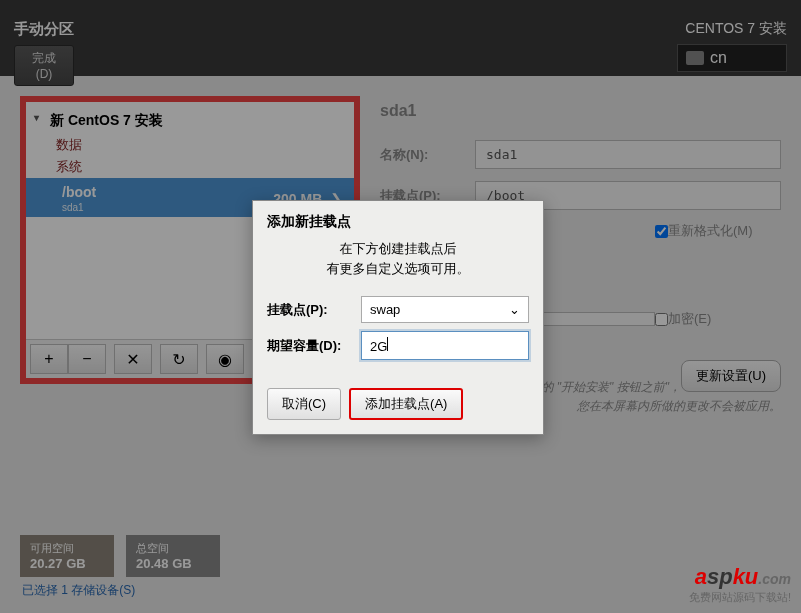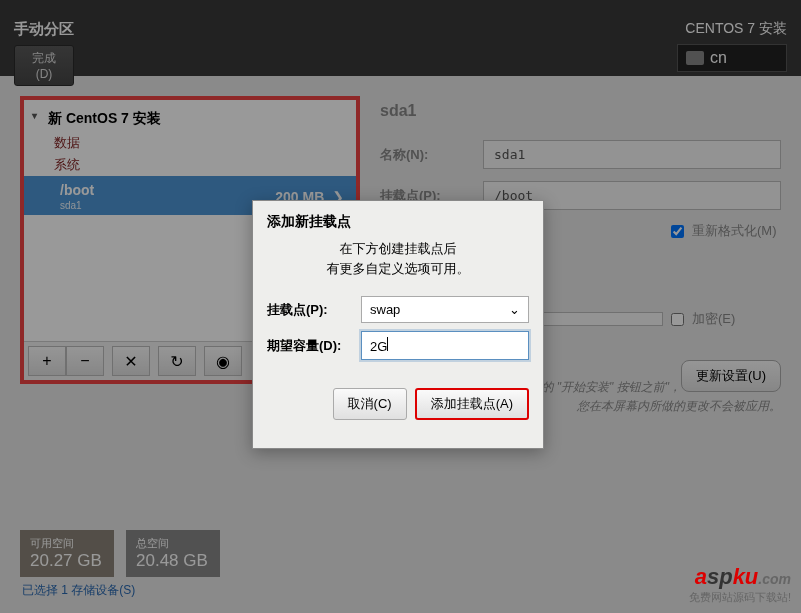--- a/index.html
+++ b/index.html
@@ -10,61 +10,61 @@
     .header { background: #3a3a3a; height: 76px; color: #fff; display: flex; justify-content: space-between; padding: 20px 14px; position: relative; z-index: 1; }
     .header-left { display: flex; flex-direction: column; gap: 6px; }
     .header-title { font-size: 15px; font-weight: bold; }
     .done-btn { background: linear-gradient(#5a5a5a,#464646); border: 1px solid #2a2a2a; color: #ddd; padding: 4px 10px; font-size: 12px; border-radius: 3px; width: 60px; cursor: pointer; }
     .header-right { text-align: right; }
     .header-right-title { font-size: 14px; margin-bottom: 6px; }
     .lang-box { background: #222; border: 1px solid #555; padding: 4px 8px; display: flex; align-items: center; gap: 6px; width: 110px; }
     .kb-icon { width: 18px; height: 14px; background: #888; border-radius: 2px; display: inline-block; }
     
     .content { display: flex; padding: 20px; gap: 20px; position: relative; z-index: 1; }
-    .left-panel { width: 340px; background: #fff; border: 4px solid #ef4444; height: 288px; position: relative; }
+    .left-panel { width: 340px; background: #fff; border: 6px solid #ef4444; height: 288px; position: relative; }
     .install-title { padding: 10px 12px 4px 24px; font-weight: bold; font-size: 14px; position: relative; }
     .install-title::before { content: "▾"; position: absolute; left: 8px; color: #555; font-size: 10px; }
     .cat-label { padding: 2px 12px 2px 30px; color: #7f1d1d; font-size: 13px; }
     .partition-item { background: #4d95d4; color: #fff; padding: 6px 12px 4px 36px; position: relative; display: flex; justify-content: space-between; align-items: center; }
     .part-name { font-weight: bold; font-size: 14px; }
     .part-sub { font-size: 10px; opacity: 0.9; margin-top: 2px; }
     .part-size { font-weight: bold; font-size: 14px; margin-right: 8px; }
     .part-arrow { color: #fff; font-size: 14px; }
     
     .toolbar { position: absolute; bottom: 0; left: 0; right: 0; background: #f0f0f0; border-top: 1px solid #ccc; display: flex; padding: 4px; gap: 0; }
     .tool-btn { width: 38px; height: 30px; border: 1px solid #bbb; background: linear-gradient(#fafafa,#e0e0e0); display: flex; align-items: center; justify-content: center; font-size: 16px; cursor: pointer; }
     .tool-sep { width: 8px; }
     
     .right-panel { flex: 1; padding-top: 6px; color: #888; }
     .device-title { font-size: 16px; font-weight: bold; margin-bottom: 20px; }
-    .form-row { display: flex; align-items: center; margin-bottom: 12px; gap: 8px; }
+    .form-row { display: flex; align-items: center; margin-bottom: 12px; }
     .form-label { width: 95px; font-size: 13px; font-weight: bold; }
     .form-input { flex: 1; border: 1px solid #bbb; padding: 6px 10px; background: #f5f5f5; font-family: monospace; font-size: 13px; color: #555; }
     .form-select { width: 180px; border: 1px solid #bbb; padding: 6px; background: #f5f5f5; }
     .chk-label { font-size: 13px; }
     .update-btn { float: right; padding: 6px 14px; border: 1px solid #aaa; background: linear-gradient(#fafafa,#e0e0e0); font-size: 13px; border-radius: 8px; margin-top: 20px; cursor: pointer; }
     .note-text { text-align: right; font-style: italic; color: #888; font-size: 12px; margin-top: 50px; line-height: 1.6; }
     
     .space-boxes { display: flex; gap: 12px; position: absolute; left: 20px; bottom: 36px; z-index: 1; }
     .space-box { padding: 6px 10px; color: #fff; min-width: 94px; }
     .space-free { background: #8b8378; }
     .space-total { background: #888; }
     .space-label { font-size: 11px; }
-    .space-val { font-size: 17px; font-weight: normal; }
+    .space-val { font-size: 13px; font-weight: bold; }
     .devices-link { position: absolute; left: 22px; bottom: 14px; color: #2968b0; font-size: 12px; z-index: 1; }
     
     .dialog { position: absolute; left: 252px; top: 200px; width: 292px; background: #eeeeec; border: 1px solid #888; z-index: 20; box-shadow: 0 4px 16px rgba(0,0,0,0.3); }
     .dlg-title { font-weight: bold; padding: 12px 14px 4px; font-size: 14px; }
     .dlg-sub { text-align: center; font-size: 13px; padding: 4px 20px 14px; line-height: 1.5; }
     .dlg-row { display: flex; align-items: center; padding: 4px 14px; gap: 8px; }
     .dlg-label { width: 86px; font-size: 13px; font-weight: bold; }
     .dlg-select { flex: 1; border: 1px solid #aaa; padding: 5px 8px; background: #fff; font-family: monospace; font-size: 13px; display: flex; justify-content: space-between; align-items: center; }
     .dlg-input { flex: 1; border: 1px solid #5a8fc0; padding: 5px 8px; background: #fff; font-family: monospace; font-size: 13px; outline: 2px solid rgba(90,143,192,0.3); }
     .dlg-caret { border-left: 1px solid #000; height: 14px; display: inline-block; }
-    .dlg-btns { display: flex; justify-content: flex-end; gap: 8px; padding: 24px 14px 28px; }
+    .dlg-btns { display: flex; gap: 8px; padding: 24px 14px 14px; }
     .dlg-btn { padding: 5px 14px; border: 1px solid #aaa; background: linear-gradient(#fafafa,#e0e0e0); font-size: 13px; border-radius: 3px; cursor: pointer; }
     .dlg-btn-primary { border: 2px solid #d00; }
     
     .watermark { position: absolute; right: 10px; bottom: 8px; z-index: 30; text-align: right; }
     .wm-logo { font-size: 22px; font-weight: bold; font-style: italic; }
     .wm-a { color: #d00; } .wm-sp { color: #333; } .wm-ku { color: #d00; } .wm-dot { color: #666; font-size: 14px; }
     .wm-sub { color: #666; font-size: 11px; }
   </style>
 </head>
 <body>

